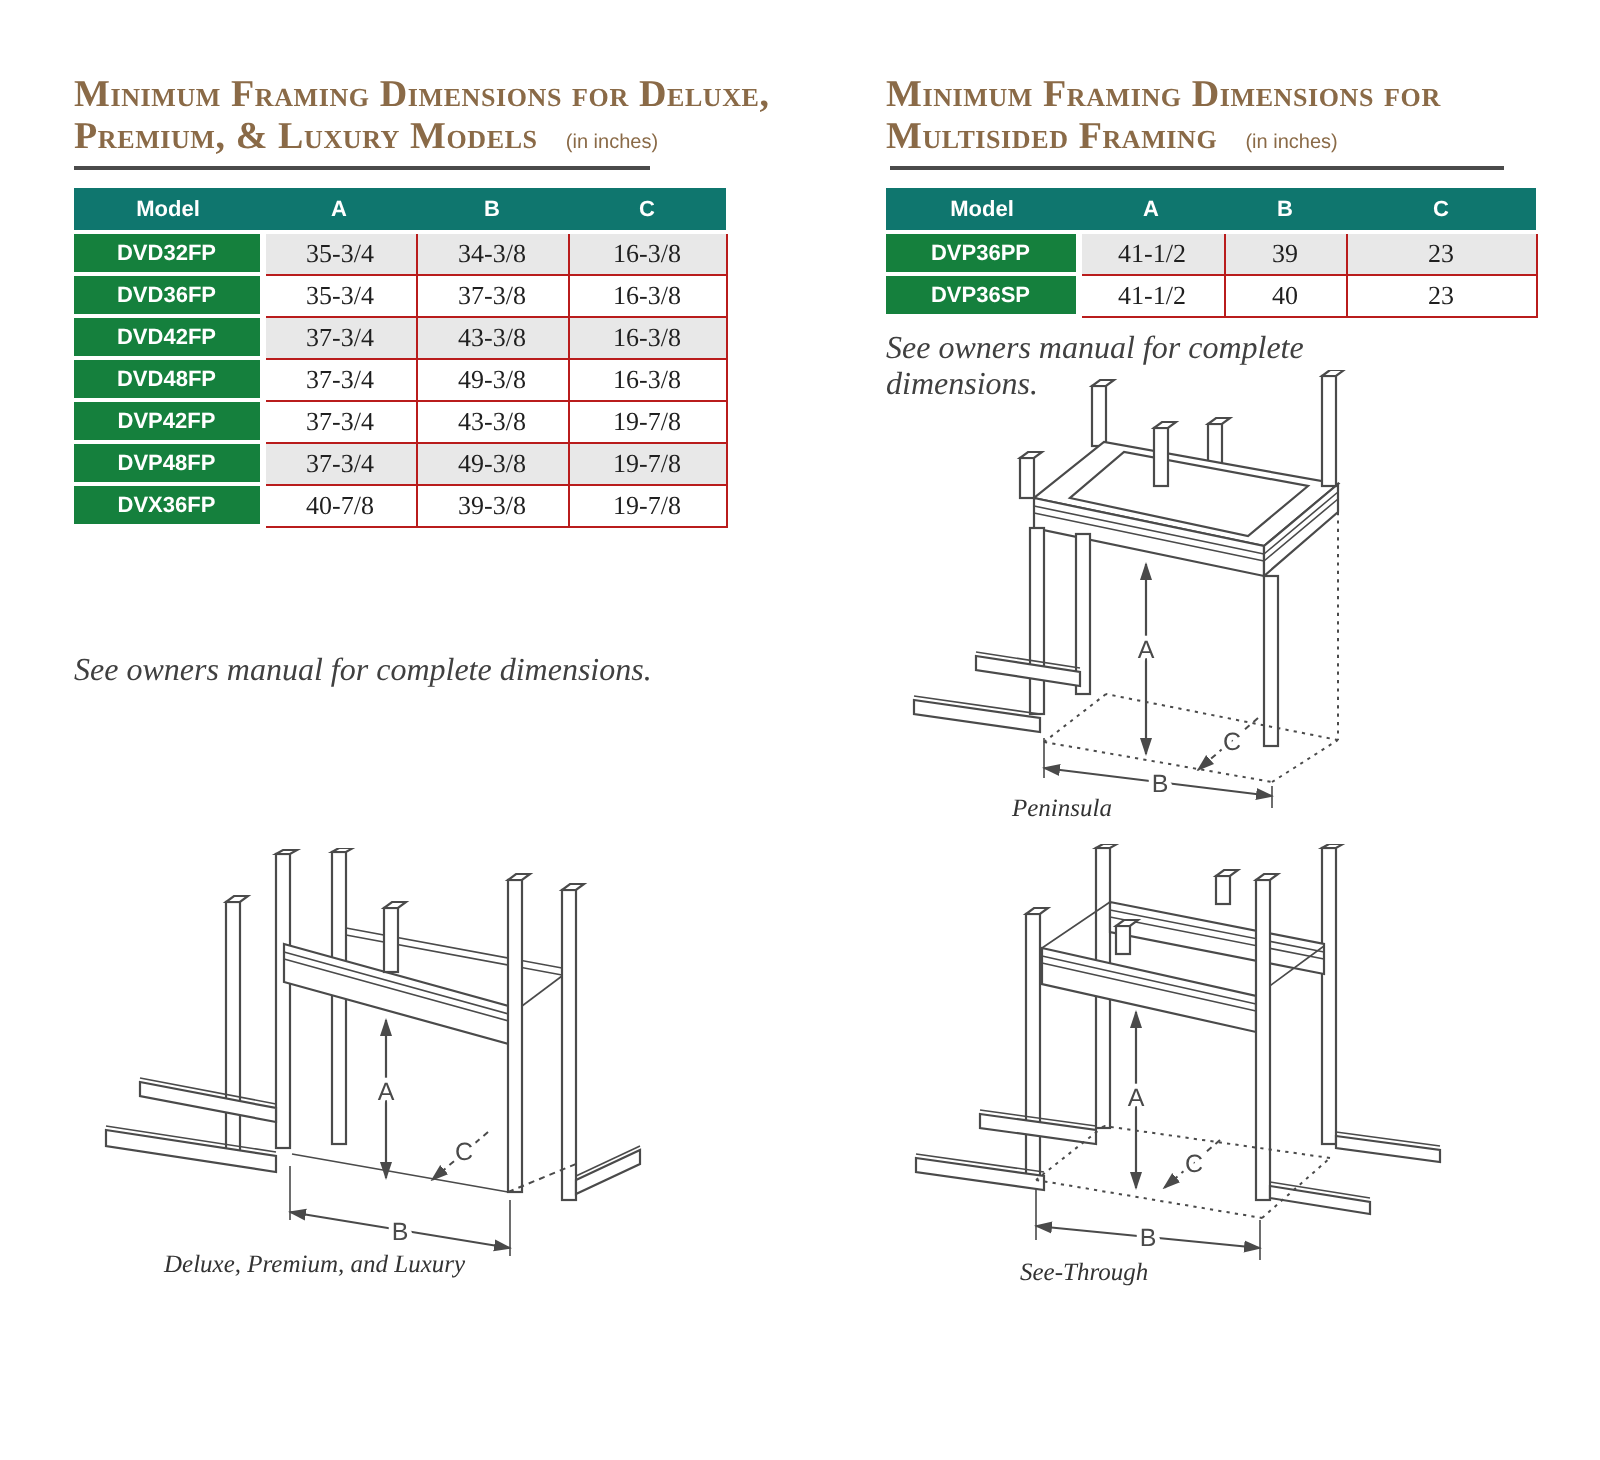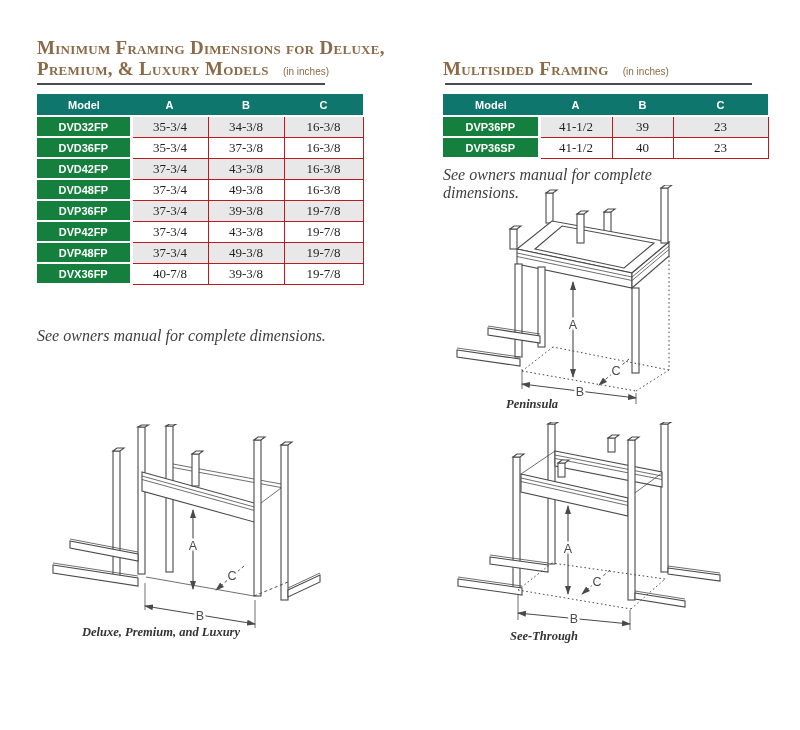--- a/index.html
+++ b/index.html
@@ -35,21 +35,21 @@
   table.spec tr.alt td.val { background:#e8e8e8; }
 
   .note {
     position:absolute; font-style:italic; font-size:16px; color:#404040;
     font-family:"Liberation Serif",serif;
   }
 
   .fig { position:absolute; }
   .fig-caption {
     position:absolute; font-style:italic; font-size:12.5px; color:#333;
-    font-family:"Liberation Serif",serif; white-space:nowrap;font-weight:bold;
+    font-family:"Liberation Serif",serif; white-space:nowrap;
   }
 
   svg.dwg { display:block; }
   .dwg .ln   { stroke:#4a4a4a; stroke-width:1.1; fill:none; }
   .dwg .w    { stroke:#4a4a4a; stroke-width:1.1; fill:#ffffff; }
   .dwg .thin { stroke:#4a4a4a; stroke-width:.8; fill:none; }
   .dwg .dash { stroke:#4a4a4a; stroke-width:1; fill:none; stroke-dasharray:3 2.6; }
   .dwg .dot  { stroke:#4a4a4a; stroke-width:1; fill:none; stroke-dasharray:1.6 2.6; }
   .dwg .dim  { stroke:#4a4a4a; stroke-width:1.1; fill:none; }
   .dimlbl {
@@ -102,26 +102,20 @@
         <td class="val">37-3/4</td>
         <td class="val">43-3/8</td>
         <td class="val">16-3/8</td>
       </tr>
       <tr>
         <td class="model">DVD48FP</td>
         <td class="val">37-3/4</td>
         <td class="val">49-3/8</td>
         <td class="val">16-3/8</td>
       </tr>
-      <tr class="alt">
-        <td class="model">DVP36FP</td>
-        <td class="val">37-3/4</td>
-        <td class="val">39-3/8</td>
-        <td class="val">19-7/8</td>
-      </tr>
       <tr>
         <td class="model">DVP42FP</td>
         <td class="val">37-3/4</td>
         <td class="val">43-3/8</td>
         <td class="val">19-7/8</td>
       </tr>
       <tr class="alt">
         <td class="model">DVP48FP</td>
         <td class="val">37-3/4</td>
         <td class="val">49-3/8</td>
@@ -183,21 +177,21 @@
       <text class="dimlbl" x="182" y="156">C</text>
 
       <path class="thin" d="M95,159 L95,186 M205,176 L205,204"></path>
       <path class="dim" d="M95,182 L205,200" marker-start="url(#arrD)" marker-end="url(#arrD)"></path>
       <text class="dimlbl" x="150" y="196">B</text>
     </svg>
     <figcaption class="fig-caption" style="left:32px; top:201px;">Deluxe, Premium, and Luxury</figcaption>
   </figure>
 
   <h2 class="section-title" style="left:443px; top:33px; width:340px;">
-    <br>
+    <span>Minimum Framing Dimensions for</span><br>
     <span>Multisided Framing</span>
     <span class="unit">(in inches)</span>
   </h2>
   <div class="title-rule" style="left:445px; top:79px; width:307px;"></div>
 
   <table class="spec" style="left:443px; top:90px; width:325px;">
     <colgroup>
         <col style="width:96px">
         <col style="width:73px">
         <col style="width:61px">

